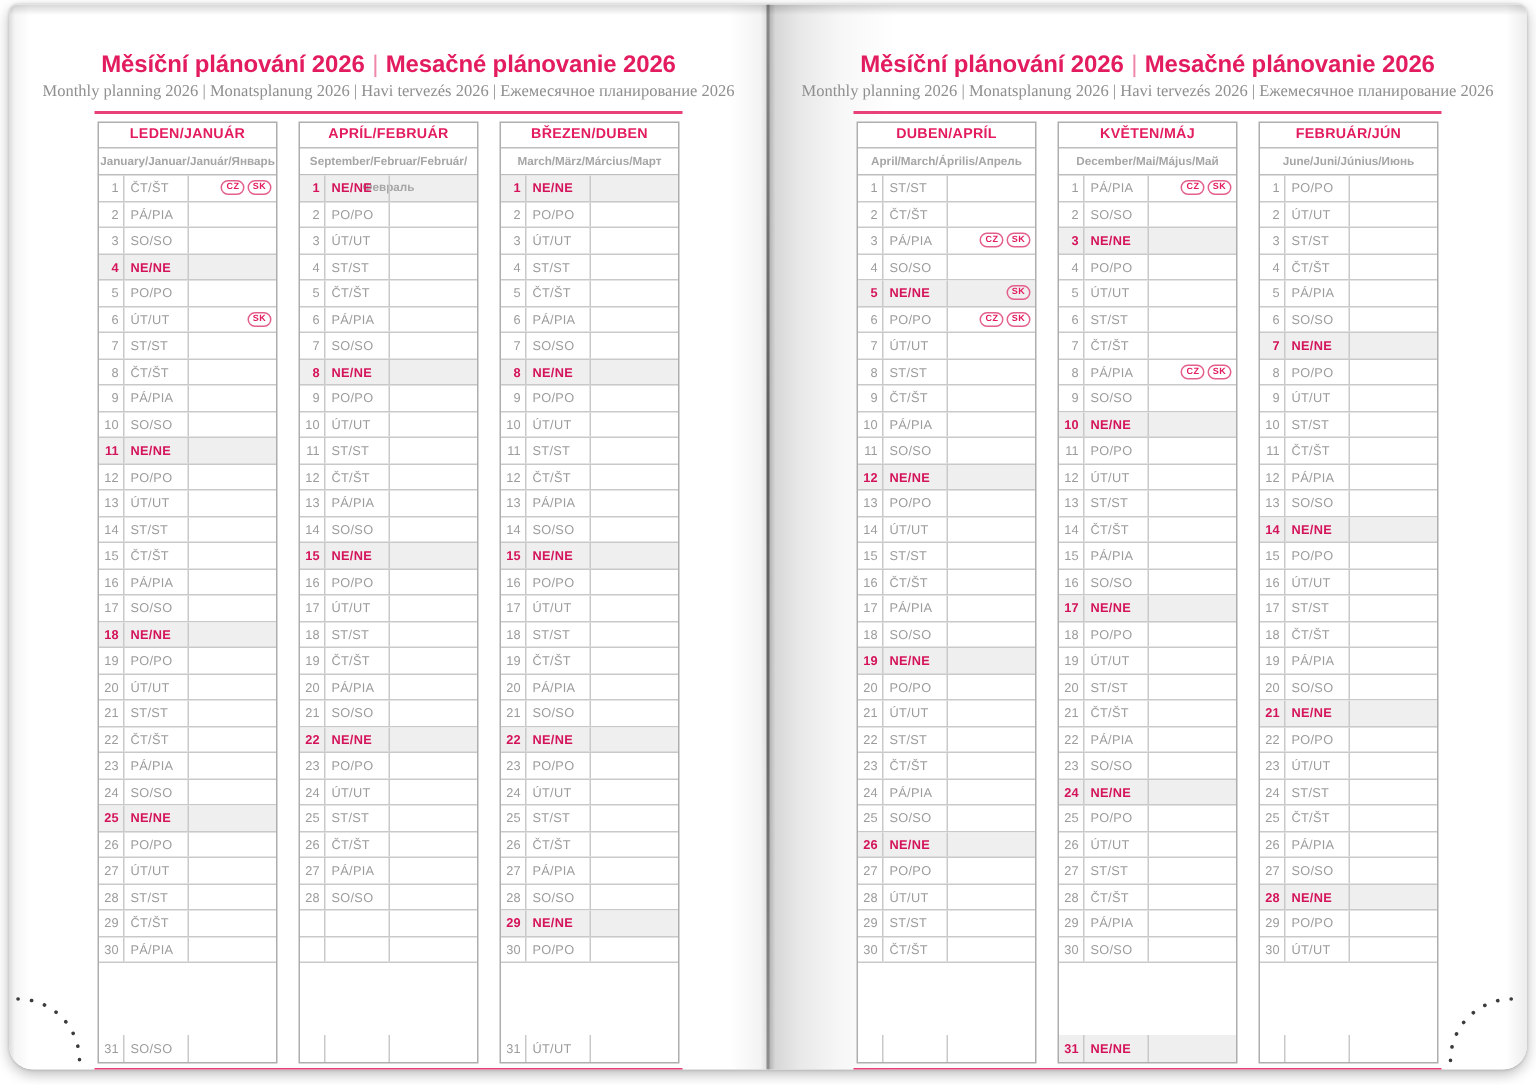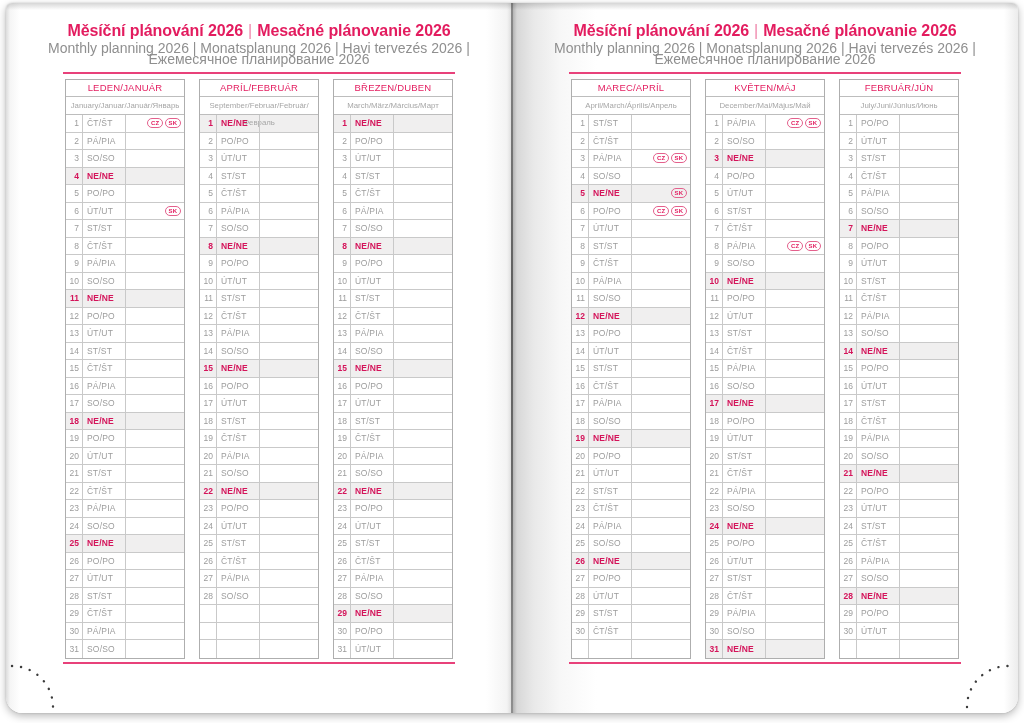--- a/index.html
+++ b/index.html
@@ -7,32 +7,32 @@
   .book{position:absolute;left:6px;top:3px;right:6px;bottom:10px;background:#fff;
         border-radius:6px 6px 16px 16px;
         box-shadow:0 3px 9px rgba(0,0,0,0.28),0 0 2px rgba(0,0,0,0.18);overflow:hidden;}
   .book::before{content:"";position:absolute;left:0;right:0;top:0;height:7px;
         background:linear-gradient(to bottom,rgba(0,0,0,0.16),rgba(0,0,0,0));z-index:5;pointer-events:none;}
   .page{position:absolute;top:0;bottom:0;width:50%;}
   .page.left{left:0;background:linear-gradient(to right,#dcdcdc 0px,#f5f5f5 4px,#ffffff 14px,#ffffff calc(100% - 26px),#f3f3f3 calc(100% - 5px),#dadada 100%);}
   .page.right{right:0;background:linear-gradient(to right,#ababab 0px,#d7d7d7 5px,#e9e9e9 22px,#f7f7f7 48px,#ffffff 85px,#ffffff calc(100% - 14px),#ececec 100%);}
   .spine{position:absolute;left:50%;top:0;bottom:0;width:2px;margin-left:-1px;
         background:linear-gradient(to bottom,#8a8a8a,#5f5f5f 40%,#6a6a6a 70%,#8e8e8e);z-index:4;}
-  .content{position:absolute;left:0;right:0;top:0;bottom:0;padding-top:19px;text-align:center;}
+  .content{position:absolute;left:0;right:0;top:0;bottom:0;padding-top:32px;text-align:center;}
   .title{font-size:16px;font-weight:bold;color:#e31c5f;letter-spacing:-0.1px;line-height:18px;}
   .title .sep{color:#ef86ab;font-weight:normal;padding:0 5px;}
-  .subtitle{font-size:14px;color:#8f8f8f;margin-top:3px;line-height:11px;}
+  .subtitle{font-size:11px;color:#8f8f8f;margin-top:3px;line-height:11px;font-family:Liberation Serif, serif;}
   .rule{width:392px;height:2px;background:#e8417a;margin:7px auto 0;}
   .rule.bottom{margin-top:3px;}
   .tables{display:flex;justify-content:center;gap:14px;margin-top:5px;}
   .month{width:120px;box-sizing:border-box;border:1px solid #aeaeae;background:#fff;text-align:left;}
-  .m-head{height:16px;line-height:16px;text-align:center;color:#e31c5f;font-weight:normal;font-size:9.5px;letter-spacing:0.2px;border-bottom:1px solid #bdbdbd;}
-  .m-sub{height:17px;line-height:17px;text-align:center;color:#a6a6a6;font-size:7.8px;border-bottom:1px solid #bdbdbd;}
+  .m-head{height:16px;line-height:16px;text-align:center;color:#e31c5f;font-weight:bold;font-size:9.5px;letter-spacing:0.2px;border-bottom:1px solid #bdbdbd;}
+  .m-sub{height:17px;line-height:17px;text-align:center;color:#a6a6a6;font-size:7.8px;border-bottom:1px solid #bdbdbd;font-weight:bold;}
   .m-row{display:flex;height:17.5px;box-sizing:border-box;border-bottom:1px solid #c9c9c9;align-items:stretch;}
-  .m-row:last-child{border-bottom:none;}
+  .m-row:last-child{border-bottom:none;margin-top:48px;}
   .c-num{width:17px;box-sizing:border-box;border-right:1px solid #c9c9c9;color:#9c9c9c;font-size:8.5px;
          display:flex;align-items:center;justify-content:flex-end;padding-right:3px;}
   .c-day{width:43px;box-sizing:border-box;border-right:1px solid #c9c9c9;color:#9c9c9c;font-size:8.5px;letter-spacing:0.2px;
          display:flex;align-items:center;padding-left:4px;}
   .c-note{flex:1;display:flex;align-items:center;justify-content:flex-end;gap:2px;padding-right:3px;}
   .m-row.sun{background:#f0efef;}
   .m-row.sun .c-num,.m-row.sun .c-day{color:#d4145a;font-weight:bold;}
   .badge{display:inline-block;border:1px solid #e4608c;border-radius:7px;color:#e31c5f;
          font-size:6px;font-weight:bold;line-height:8px;padding:0 2.5px;letter-spacing:0.3px;}
   .corner-svg{position:absolute;bottom:4px;z-index:6;}
@@ -535,21 +535,21 @@
       <div class="rule bottom"></div>
     </div>
   </div>
   <div class="page right">
     <div class="content">
       <div class="title"><span>Měsíční plánování 2026</span><span class="sep">|</span><span>Mesačné plánovanie 2026</span></div>
       <div class="subtitle">Monthly planning 2026 | Monatsplanung 2026 | Havi tervezés 2026 | Ежемесячное планирование 2026</div>
       <div class="rule"></div>
       <div class="tables">
           <div class="month">
-            <div class="m-head">MAREC/APRÍL</div>
+            <div class="m-head">DUBEN/APRÍL</div>
             <div class="m-sub">April/March/Április/Апрель</div>
             <div class="m-row">
               <div class="c-num">1</div>
               <div class="c-day">ST/ST</div>
               <div class="c-note"></div>
             </div>
             <div class="m-row">
               <div class="c-num">2</div>
               <div class="c-day">ČT/ŠT</div>
               <div class="c-note"></div>
@@ -868,21 +868,21 @@
               <div class="c-note"></div>
             </div>
             <div class="m-row sun">
               <div class="c-num">31</div>
               <div class="c-day">NE/NE</div>
               <div class="c-note"></div>
             </div>
           </div>
           <div class="month">
             <div class="m-head">FEBRUÁR/JÚN</div>
-            <div class="m-sub">July/Juni/Június/Июнь</div>
+            <div class="m-sub">June/Juni/Június/Июнь</div>
             <div class="m-row">
               <div class="c-num">1</div>
               <div class="c-day">PO/PO</div>
               <div class="c-note"></div>
             </div>
             <div class="m-row">
               <div class="c-num">2</div>
               <div class="c-day">ÚT/UT</div>
               <div class="c-note"></div>
             </div>

